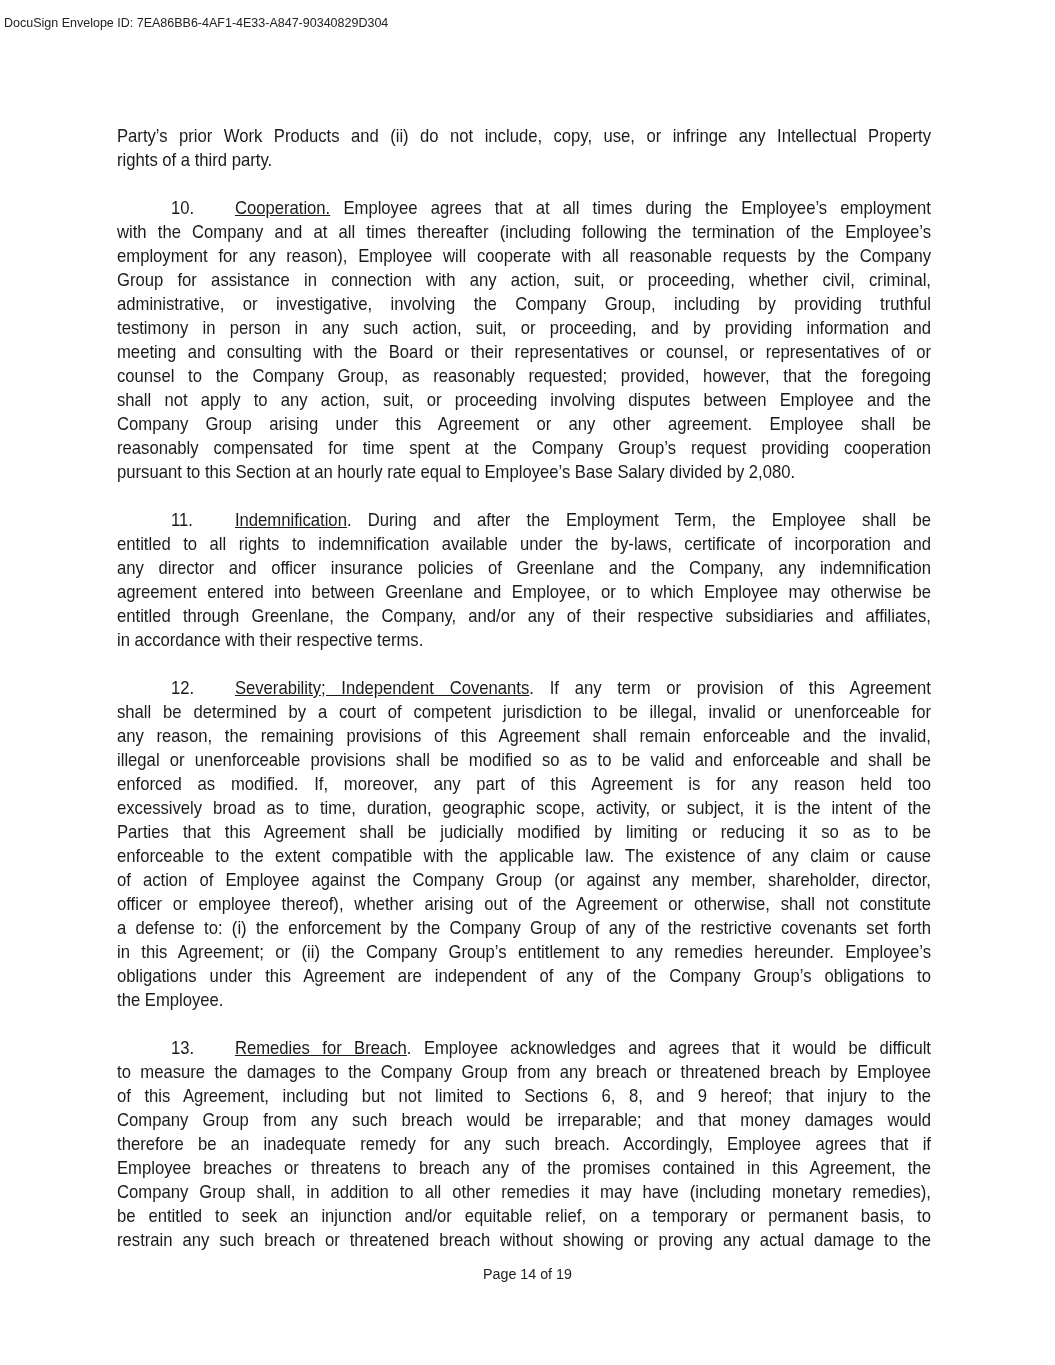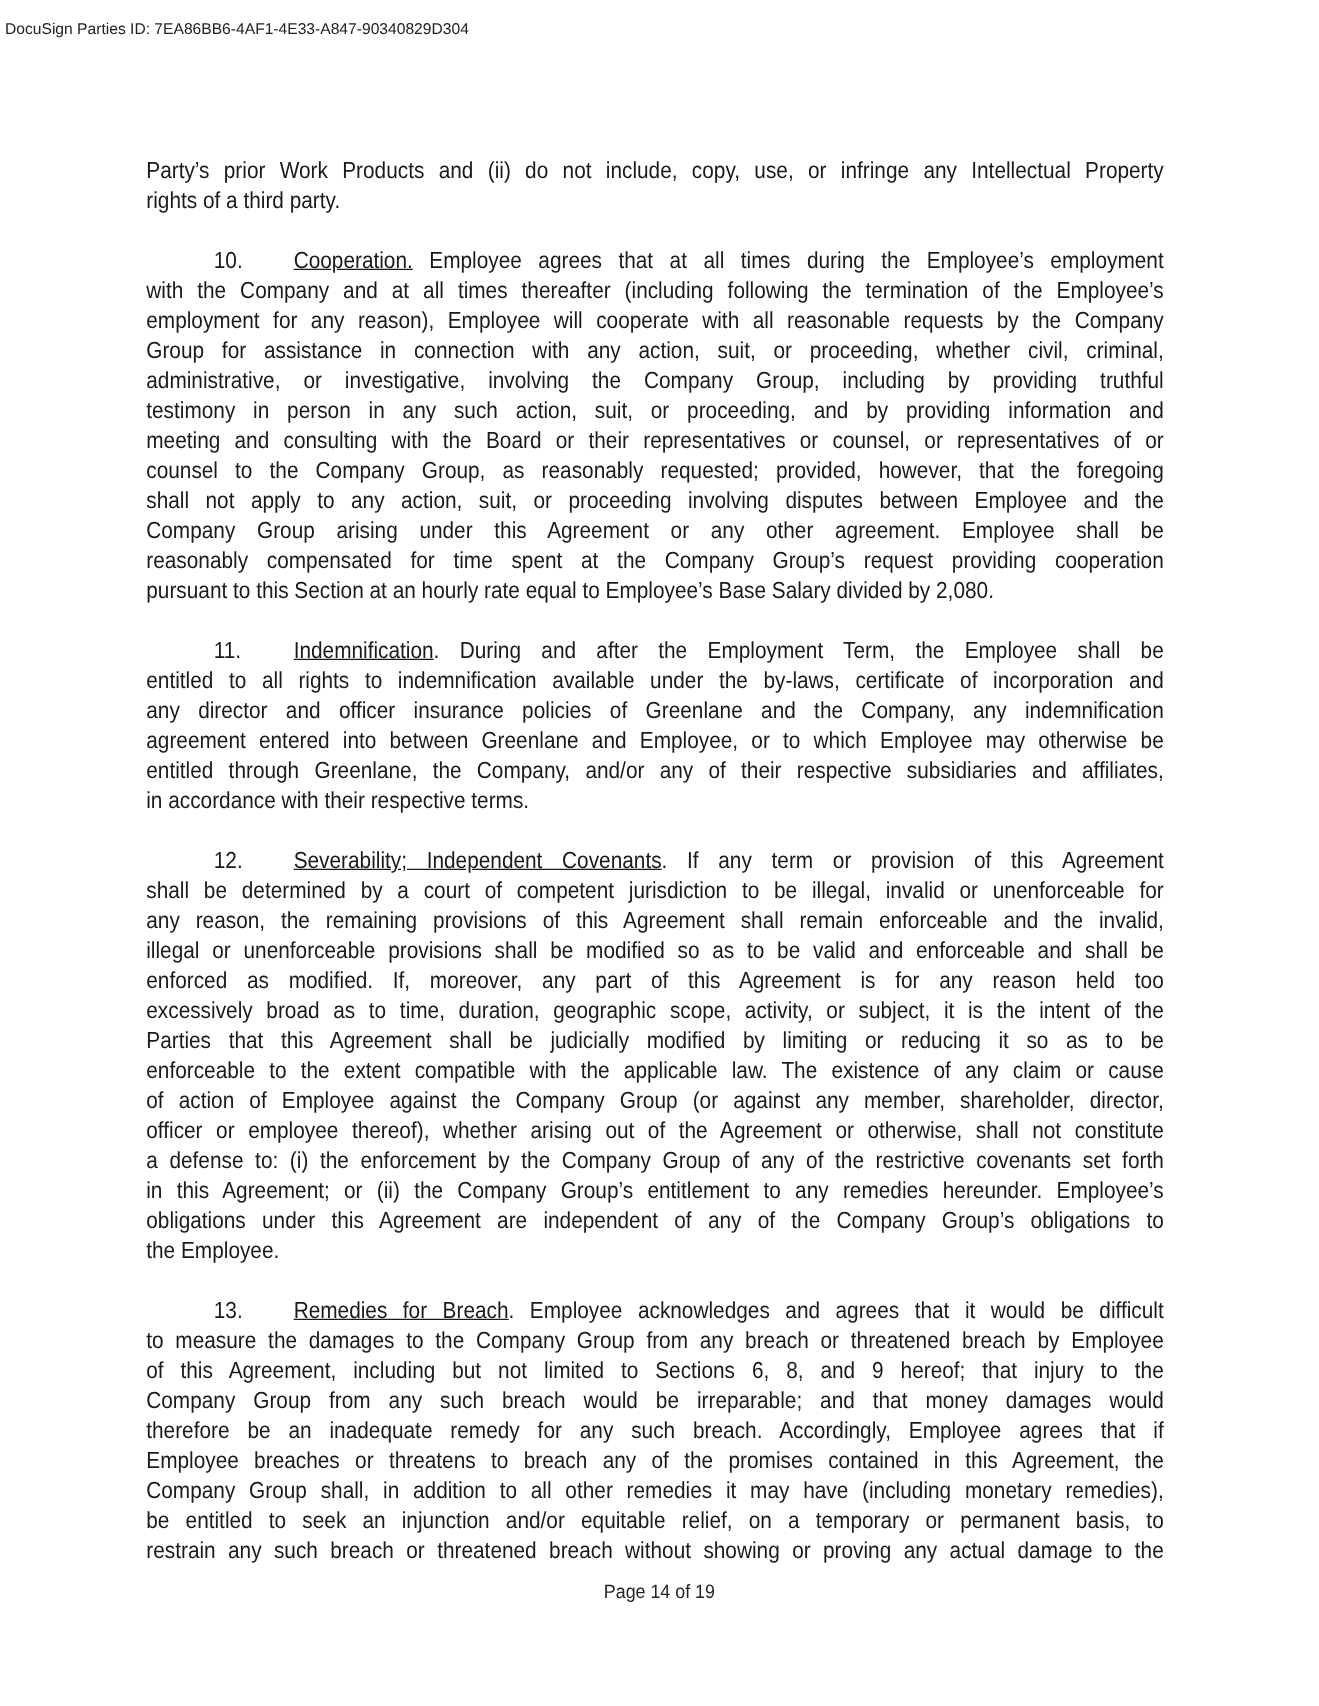--- a/index.html
+++ b/index.html
@@ -20,21 +20,21 @@
     .indent { display: inline-block; width: 60px; }
     .footer {
       position: absolute; top: 1265px; left: 0; width: 1055px; text-align: center;
       font-family: "Liberation Sans", sans-serif; font-size: 15.5px; color: #222;
       transform: scaleX(0.92);
     }
   </style>
 </head>
 <body>
 
-<div class="envelope">DocuSign Parties ID: 7EA86BB6-4AF1-4E33-A847-90340829D304</div>
+<div class="envelope">DocuSign Envelope ID: 7EA86BB6-4AF1-4E33-A847-90340829D304</div>
 
 <div class="page-body" id="doc">
     <div class="line just" style="top: 0px; transform: scaleX(0.9); width: 904.444px;"><span>Party’s prior Work Products and (ii) do not include, copy, use, or infringe any Intellectual Property</span></div>
     <div class="line" style="top: 24px; transform: scaleX(0.9); width: 904.444px;"><span>rights of a third party.</span></div>
     <div class="line just" style="top: 72px; transform: scaleX(0.9); width: 904.444px;"><span><span class="indent"></span><span class="num">10.</span><span class="u">Cooperation.</span><span> Employee agrees that at all times during the Employee’s employment</span></span></div>
     <div class="line just" style="top: 96px; transform: scaleX(0.9); width: 904.444px;"><span>with the Company and at all times thereafter (including following the termination of the Employee’s</span></div>
     <div class="line just" style="top: 120px; transform: scaleX(0.9); width: 904.444px;"><span>employment for any reason), Employee will cooperate with all reasonable requests by the Company</span></div>
     <div class="line just" style="top: 144px; transform: scaleX(0.9); width: 904.444px;"><span>Group for assistance in connection with any action, suit, or proceeding, whether civil, criminal,</span></div>
     <div class="line just" style="top: 168px; transform: scaleX(0.9); width: 904.444px;"><span>administrative, or investigative, involving the Company Group, including by providing truthful</span></div>
     <div class="line just" style="top: 192px; transform: scaleX(0.9); width: 904.444px;"><span>testimony in person in any such action, suit, or proceeding, and by providing information and</span></div>

